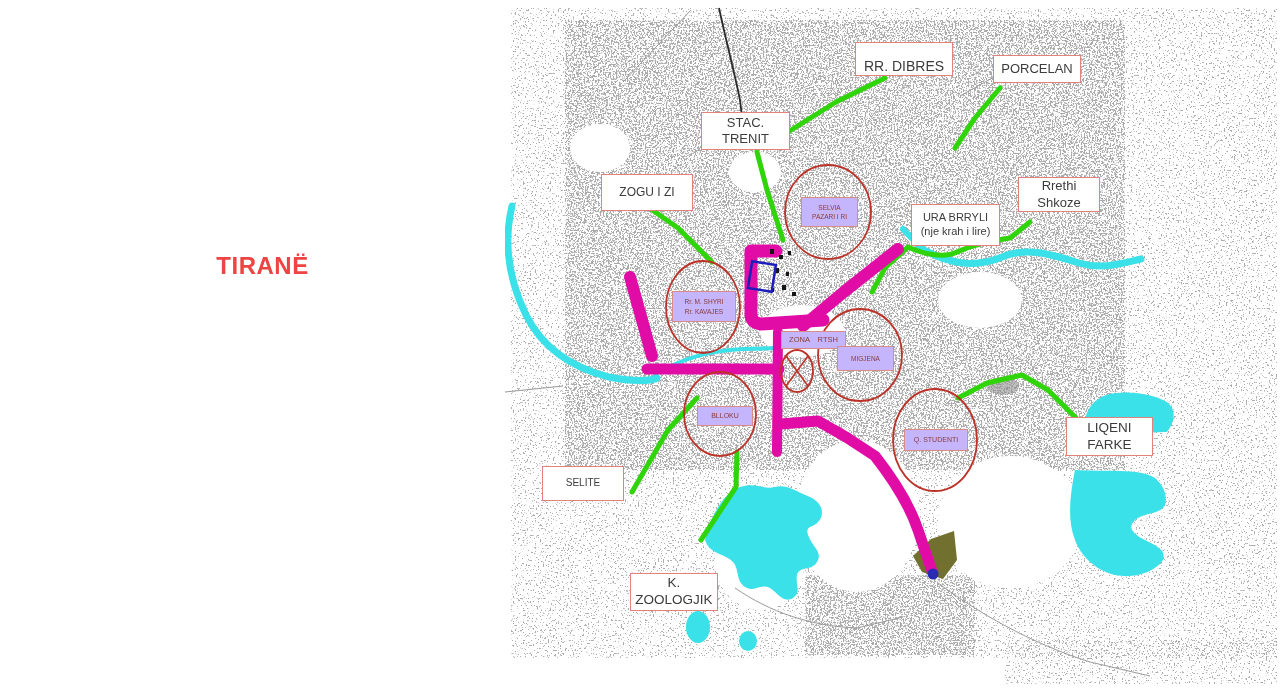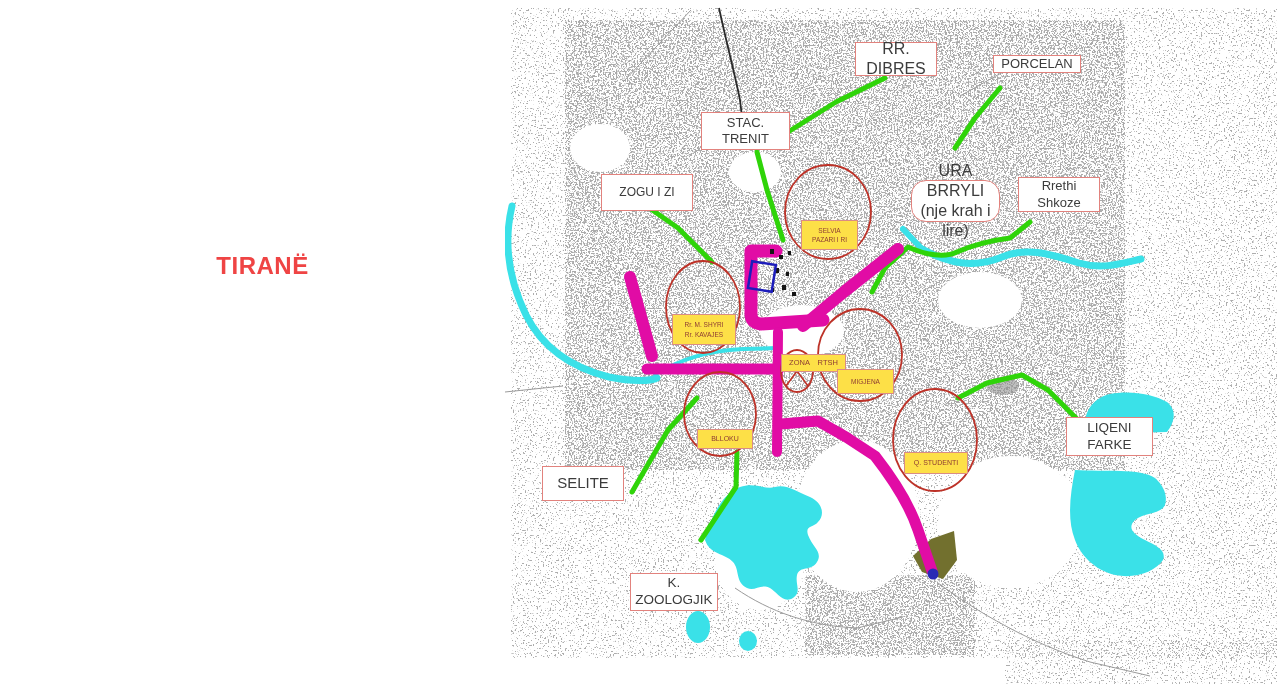--- a/index.html
+++ b/index.html
@@ -16,22 +16,22 @@
   .title-line3{font-size:28px;color:#2d2e36;margin-top:10px;letter-spacing:.5px;}
   .map-area{position:absolute;left:505px;top:0;width:775px;height:690px;}
   .map-area svg{position:absolute;left:0;top:0;}
   .map-label{
     position:absolute;display:flex;align-items:center;justify-content:center;
     background:#ffffff;border:1.6px solid #e2827d;color:#3c3c3c;
     text-align:center;box-sizing:border-box;z-index:6;line-height:1.25;
   }
   .zone-label{
     position:absolute;display:flex;flex-direction:column;align-items:center;justify-content:center;
-    background:#fde047;border:1px solid #d98c85;color:#8c3a33;
-    text-align:center;box-sizing:border-box;z-index:5;line-height:1.4;margin-top:23px;
+    background:#c4b5fd;border:1px solid #d98c85;color:#8c3a33;
+    text-align:center;box-sizing:border-box;z-index:5;line-height:1.4;
   }
   .two-line{flex-direction:column;}
   .ws{word-spacing:6px;}
 </style>
 </head>
 <body>
 
 <div class="title-block">
   <div class="title-line2">TIRANË</div>
 </div>
@@ -130,46 +130,46 @@
       <ellipse cx="323" cy="212" rx="43" ry="47"></ellipse>
       <ellipse cx="198" cy="307" rx="37" ry="46"></ellipse>
       <ellipse cx="215" cy="414" rx="36" ry="42"></ellipse>
       <ellipse cx="355" cy="355" rx="42" ry="46"></ellipse>
       <ellipse cx="430" cy="440" rx="42" ry="51"></ellipse>
       <ellipse cx="292" cy="371" rx="16" ry="21"></ellipse>
       <path d="M 281,356 L 303,386 M 303,356 L 281,386" stroke-width="1.6"></path>
     </g>
   </svg>
 
-  <div class="map-label" style="left:350px;top:42px;width:82px;height:34px;font-size:16px;">
+  <div class="map-label" style="left:350px;top:42px;width:98px;height:34px;font-size:14px;align-items:flex-end;">
       <span>RR. DIBRES</span>
     </div>
 
-  <div class="map-label" style="left:488px;top:55px;width:88px;height:18px;font-size:13px;">
+  <div class="map-label" style="left:488px;top:55px;width:88px;height:28px;font-size:13px;">
       <span>PORCELAN</span>
     </div>
 
   <div class="map-label" style="left:196px;top:112px;width:89px;height:38px;font-size:13px;text-align:center;">
       <span>STAC. TRENIT</span>
     </div>
 
   <div class="map-label" style="left:68px;top:174px;width:92px;height:37px;font-size:12px;margin-left:28px;">
       <span>ZOGU I ZI</span>
     </div>
 
-  <div class="map-label two-line" style="left:406px;top:180px;width:89px;height:42px;font-size:16px;border-radius:15px;">
+  <div class="map-label two-line" style="left:406px;top:204px;width:89px;height:42px;font-size:11px;">
     <span>URA BRRYLI</span>
     <span>(nje krah i lire)</span>
   </div>
 
   <div class="map-label" style="left:513px;top:177px;width:82px;height:35px;font-size:13px;">
       <span>Rrethi Shkoze</span>
     </div>
 
-  <div class="map-label" style="left:37px;top:466px;width:82px;height:35px;font-size:15px;">
+  <div class="map-label" style="left:37px;top:466px;width:82px;height:35px;font-size:10px;">
       <span>SELITE</span>
     </div>
 
   <div class="map-label" style="left:125px;top:573px;width:88px;height:38px;font-size:13.5px;">
       <span>K. ZOOLOGJIK</span>
     </div>
 
   <div class="map-label" style="left:561px;top:417px;width:87px;height:39px;font-size:13.5px;">
       <span>LIQENI FARKE</span>
     </div>

